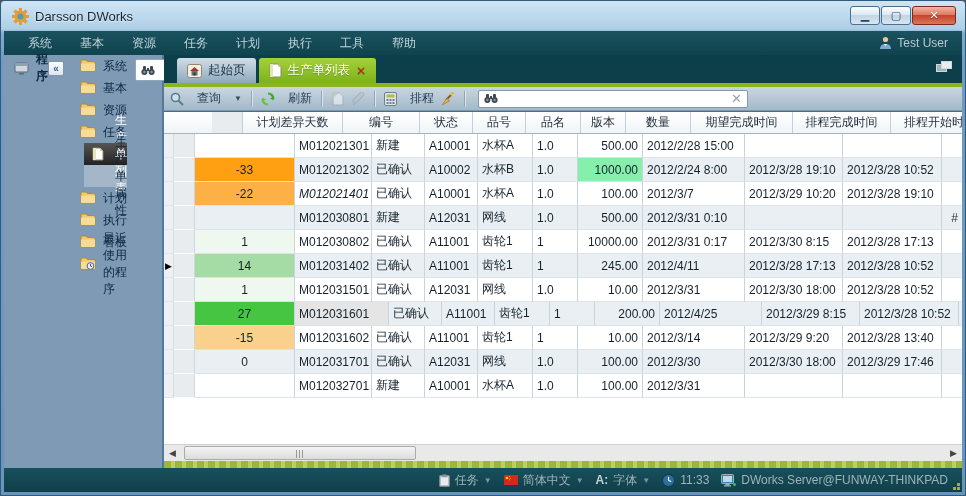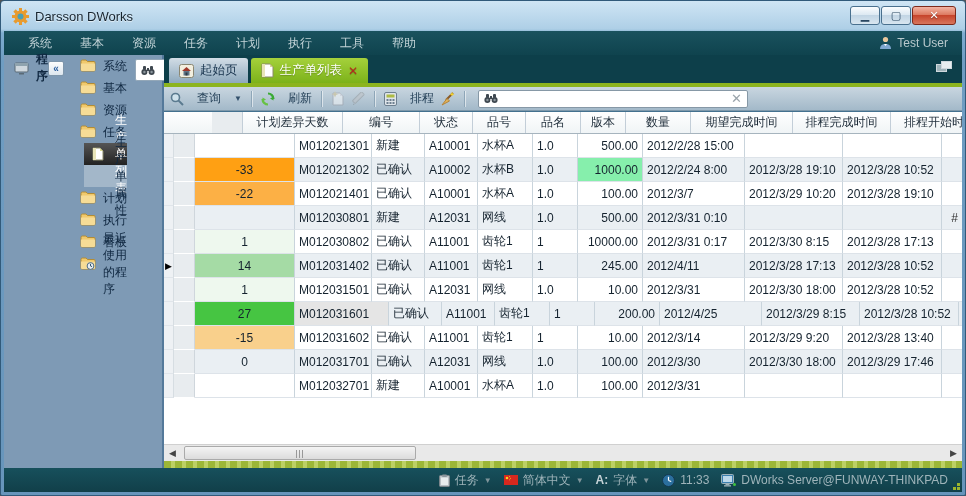--- a/index.html
+++ b/index.html
@@ -47,21 +47,21 @@
   .side-spacer { flex:1; }
   .side-search { height:22px; margin:4px 8px 8px 8px; background:#fff; border:1px solid #93a7b8;
     border-radius:2px; display:flex; align-items:center; padding:0 5px; gap:4px; }
   .side-search input { flex:1; border:none; outline:none; font-size:12px; min-width:0; }
   .x-glyph { color:#9aa4ab; font-weight:bold; font-size:13px; }
 
   
   .main { flex:1 1 auto; display:flex; flex-direction:column; min-width:0; background:#fff; }
 
   .tabstrip { height:28px; flex:0 0 28px; background:#0d3f4a; display:flex; align-items:flex-end;
-    padding-left:5px; position:relative; }
+    padding-left:13px; position:relative; }
   .tab { height:25px; display:flex; align-items:center; gap:6px; padding:0 10px; border-radius:3px 3px 0 0;
     margin-right:3px; font-size:12.5px; cursor:default; }
   .tab.inactive { background:linear-gradient(180deg,#d2dde6,#8ea9bd); color:#14304a; }
   .tab.active { background:linear-gradient(180deg,#a5d13b,#7cb21a); color:#fff;
     text-shadow:0 1px 1px rgba(0,0,0,.25); }
   .tab-close { color:#b5281c; font-weight:bold; font-size:12px; background:transparent; }
   .winstack-icon { position:absolute; right:10px; top:6px; width:16px; height:12px; }
   .winstack-icon i { position:absolute; border:1px solid #cfd8dd; background:#9fb3ba; width:11px; height:8px; display:block; }
   .winstack-icon i:first-child { left:0; top:3px; }
   .winstack-icon i:last-child { right:0; top:0; background:#e8eef0; }
@@ -429,21 +429,21 @@
               <div class="cell al-r" style="width: 65px; background: #86efac;">1000.00</div>
               <div class="cell al-l" style="width: 102px; background: rgb(234, 239, 243);">2012/2/24 8:00</div>
               <div class="cell al-l" style="width: 98px; background: rgb(234, 239, 243);">2012/3/28 19:10</div>
               <div class="cell al-l" style="width: 99px; background: rgb(234, 239, 243);">2012/3/28 10:52</div>
               <div class="cell al-l" style="width: 26px; background: rgb(234, 239, 243);"></div>
             </div>
             <div class="g-row">
               <div class="mstrip"></div>
               <div class="selcell"></div>
               <div class="cell al-c" style="width: 100px; background: rgb(252, 176, 69);">-22</div>
-              <div class="cell al-l" style="width: 77px; background: rgb(255, 255, 255);">M012021401</div>
+              <div class="cell al-l" style="width: 77px; background: rgb(255, 255, 255); font-style: italic;">M012021401</div>
               <div class="cell al-l" style="width: 53px; background: rgb(255, 255, 255);">已确认</div>
               <div class="cell al-l" style="width: 53px; background: rgb(255, 255, 255);">A10001</div>
               <div class="cell al-l" style="width: 55px; background: rgb(255, 255, 255);">水杯A</div>
               <div class="cell al-l" style="width: 45px; background: rgb(255, 255, 255);">1.0</div>
               <div class="cell al-r" style="width: 65px; background: rgb(255, 255, 255);">100.00</div>
               <div class="cell al-l" style="width: 102px; background: rgb(255, 255, 255);">2012/3/7</div>
               <div class="cell al-l" style="width: 98px; background: rgb(255, 255, 255);">2012/3/29 10:20</div>
               <div class="cell al-l" style="width: 99px; background: rgb(255, 255, 255);">2012/3/28 19:10</div>
               <div class="cell al-l" style="width: 26px; background: rgb(255, 255, 255);"></div>
             </div>

